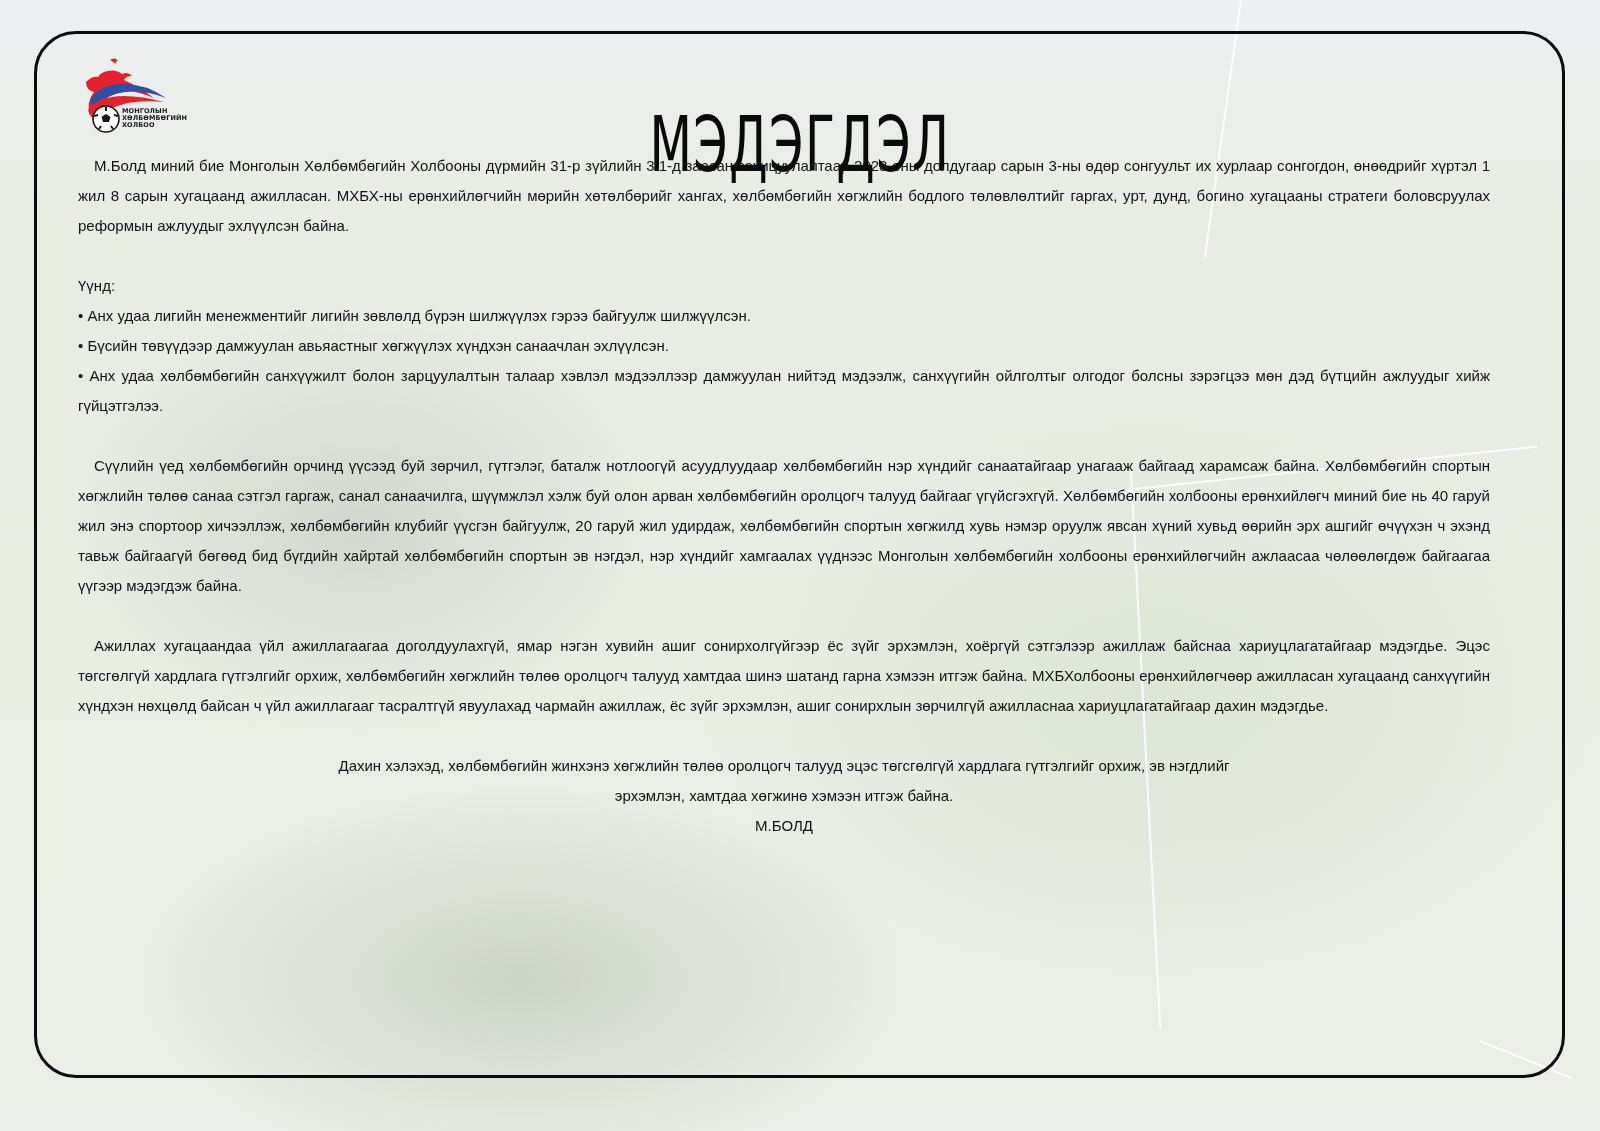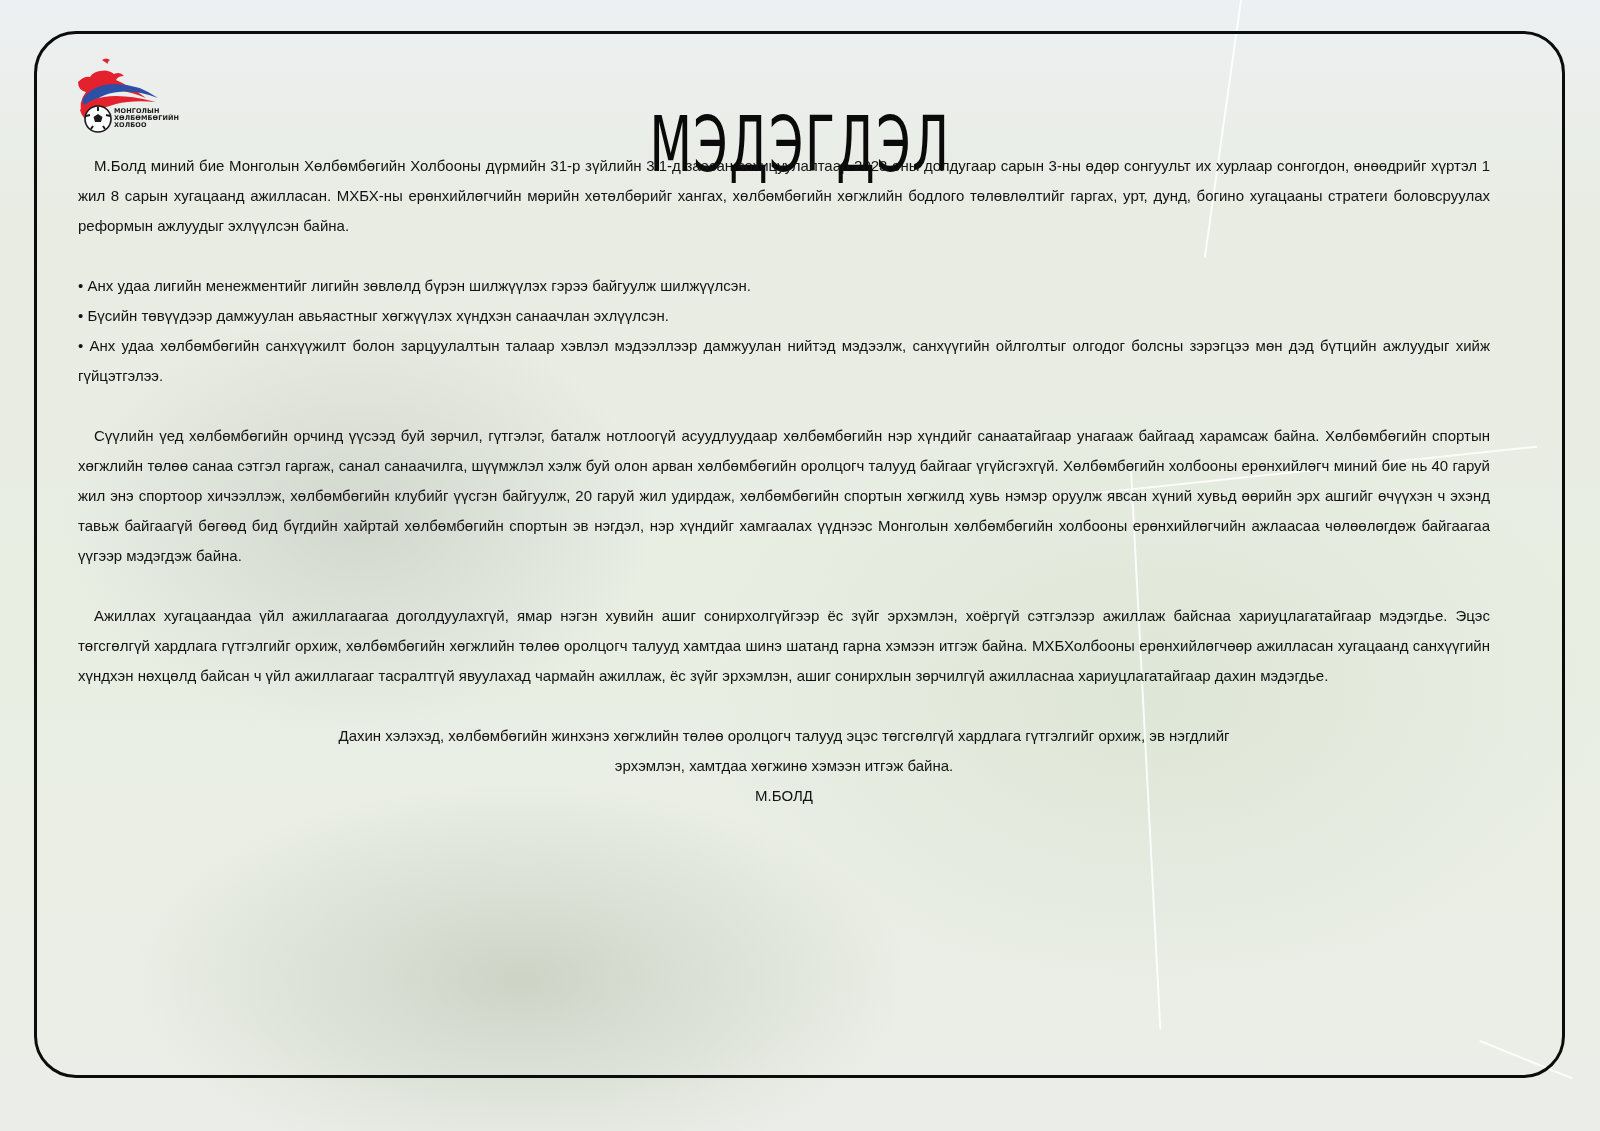--- a/index.html
+++ b/index.html
@@ -35,21 +35,21 @@
       left: 34px;
       top: 31px;
       width: 1531px;
       height: 1047px;
       border: 3px solid #0c0c0c;
       border-radius: 42px;
       box-sizing: border-box;
     }
     .logo {
       position: absolute;
-      left: 72px;
+      left: 80px;
       top: 56px;
       width: 120px;
       height: 80px;
     }
     .logo-text {
       position: absolute;
       left: 122px;
       top: 108px;
       font-family: "DejaVu Sans", sans-serif;
       font-weight: bold;
@@ -129,20 +129,21 @@
     <div>ХӨЛБӨМБӨГИЙН</div>
     <div>ХОЛБОО</div>
   </div>
 </div>
 
 <h1 class="title">МЭДЭГДЭЛ</h1>
 
 <div class="content">
   <p class="indent">М.Болд миний бие Монголын Хөлбөмбөгийн Холбооны дүрмийн 31-р зүйлийн 3.1-д заасан зохицуулалтаар 2023 оны долдугаар сарын 3-ны өдөр сонгуульт их хурлаар сонгогдон, өнөөдрийг хүртэл 1 жил 8 сарын хугацаанд ажилласан. МХБХ-ны ерөнхийлөгчийн мөрийн хөтөлбөрийг хангах, хөлбөмбөгийн хөгжлийн бодлого төлөвлөлтийг гаргах, урт, дунд, богино хугацааны стратеги боловсруулах реформын ажлуудыг эхлүүлсэн байна.</p>
   <div class="gap"></div>
+  <p>Үүнд:</p>
   <p>• Анх удаа лигийн менежментийг лигийн зөвлөлд бүрэн шилжүүлэх гэрээ байгуулж шилжүүлсэн.</p>
   <p>• Бүсийн төвүүдээр дамжуулан авьяастныг хөгжүүлэх хүндхэн санаачлан эхлүүлсэн.</p>
   <p>• Анх удаа хөлбөмбөгийн санхүүжилт болон зарцуулалтын талаар хэвлэл мэдээллээр дамжуулан нийтэд мэдээлж, санхүүгийн ойлголтыг олгодог болсны зэрэгцээ мөн дэд бүтцийн ажлуудыг хийж гүйцэтгэлээ.</p>
   <div class="gap"></div>
   <p class="indent">Сүүлийн үед хөлбөмбөгийн орчинд үүсээд буй зөрчил, гүтгэлэг, баталж нотлоогүй асуудлуудаар хөлбөмбөгийн нэр хүндийг санаатайгаар унагааж байгаад харамсаж байна. Хөлбөмбөгийн спортын хөгжлийн төлөө санаа сэтгэл гаргаж, санал санаачилга, шүүмжлэл хэлж буй олон арван хөлбөмбөгийн оролцогч талууд байгааг үгүйсгэхгүй. Хөлбөмбөгийн холбооны ерөнхийлөгч миний бие нь 40 гаруй жил энэ спортоор хичээллэж, хөлбөмбөгийн клубийг үүсгэн байгуулж, 20 гаруй жил удирдаж, хөлбөмбөгийн спортын хөгжилд хувь нэмэр оруулж явсан хүний хувьд өөрийн эрх ашгийг өчүүхэн ч эхэнд тавьж байгаагүй бөгөөд бид бүгдийн хайртай хөлбөмбөгийн спортын эв нэгдэл, нэр хүндийг хамгаалах үүднээс Монголын хөлбөмбөгийн холбооны ерөнхийлөгчийн ажлаасаа чөлөөлөгдөж байгаагаа үүгээр мэдэгдэж байна.</p>
   <div class="gap"></div>
   <p class="indent">Ажиллах хугацаандаа үйл ажиллагаагаа доголдуулахгүй, ямар нэгэн хувийн  ашиг сонирхолгүйгээр ёс зүйг эрхэмлэн, хоёргүй сэтгэлээр ажиллаж байснаа хариуцлагатайгаар мэдэгдье. Эцэс төгсгөлгүй хардлага гүтгэлгийг орхиж, хөлбөмбөгийн хөгжлийн төлөө оролцогч талууд хамтдаа шинэ шатанд гарна хэмээн итгэж байна. МХБХолбооны ерөнхийлөгчөөр ажилласан хугацаанд санхүүгийн хүндхэн нөхцөлд байсан ч үйл ажиллагааг тасралтгүй явуулахад чармайн ажиллаж, ёс зүйг эрхэмлэн, ашиг сонирхлын зөрчилгүй ажилласнаа хариуцлагатайгаар дахин мэдэгдье.</p>
   <div class="gap"></div>
   <p class="closing">Дахин хэлэхэд, хөлбөмбөгийн жинхэнэ хөгжлийн төлөө оролцогч талууд эцэс төгсгөлгүй хардлага гүтгэлгийг орхиж, эв нэгдлийг</p>
   <p class="closing">эрхэмлэн, хамтдаа хөгжинө хэмээн итгэж байна.</p>

